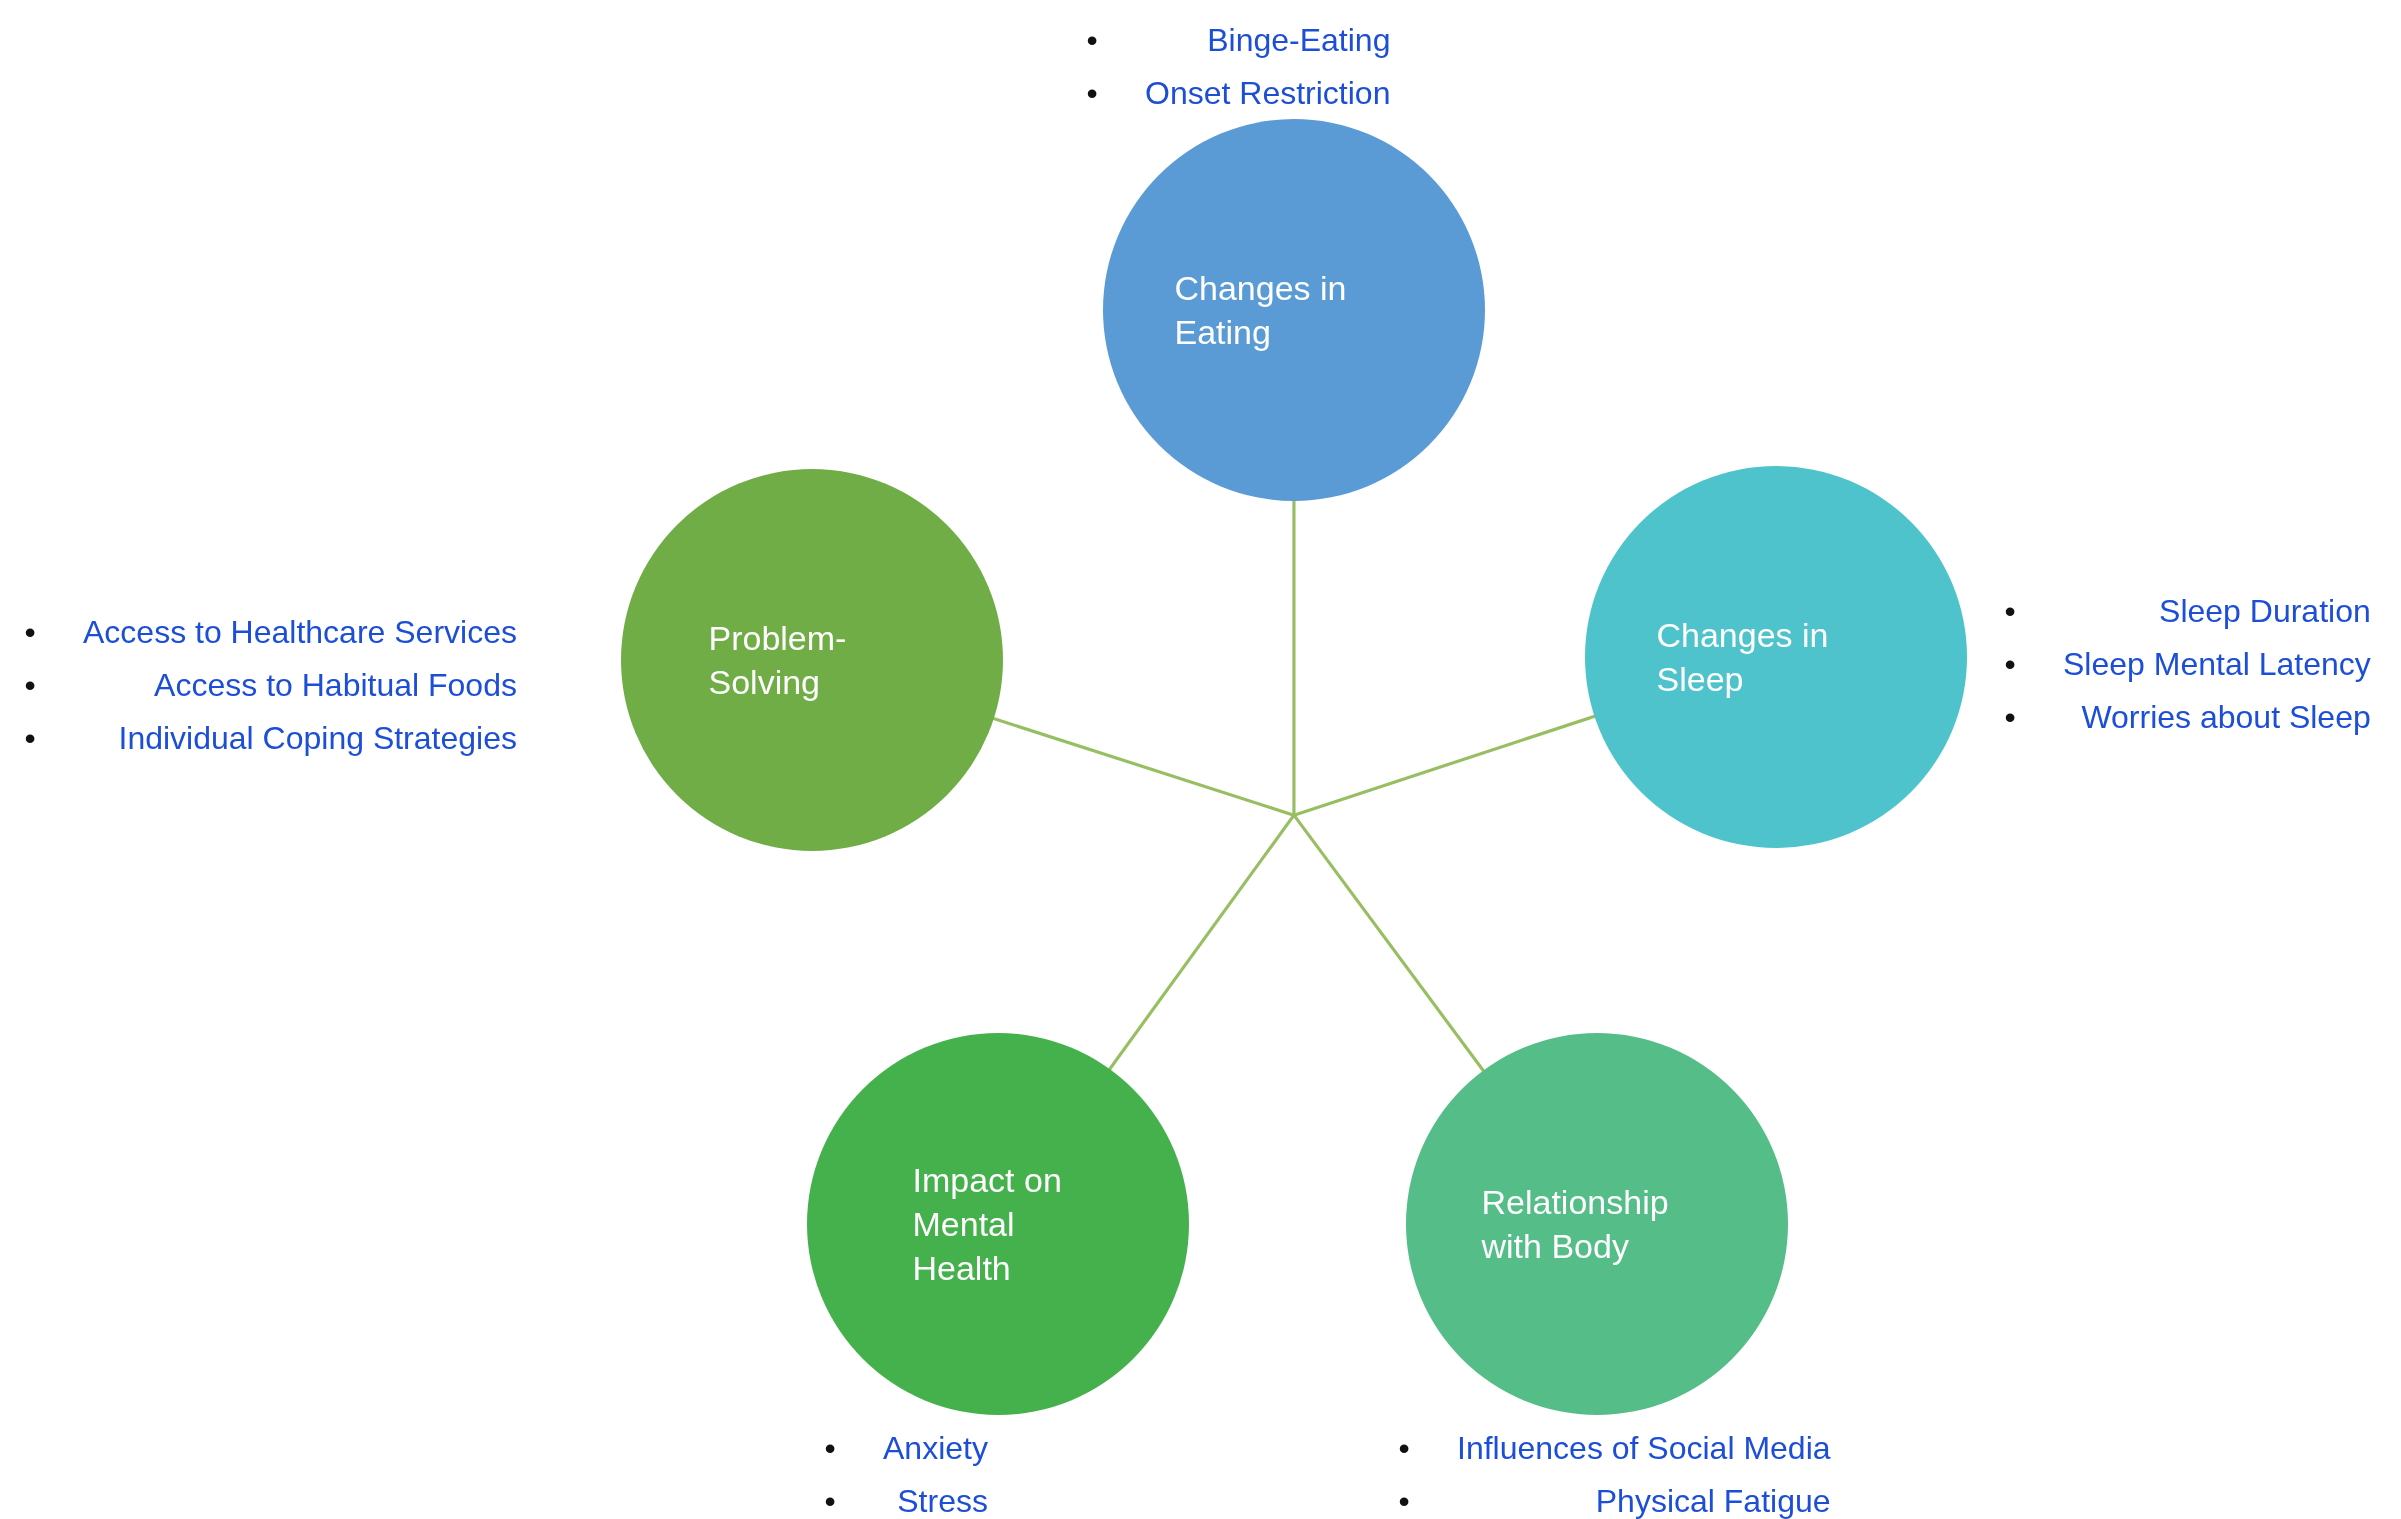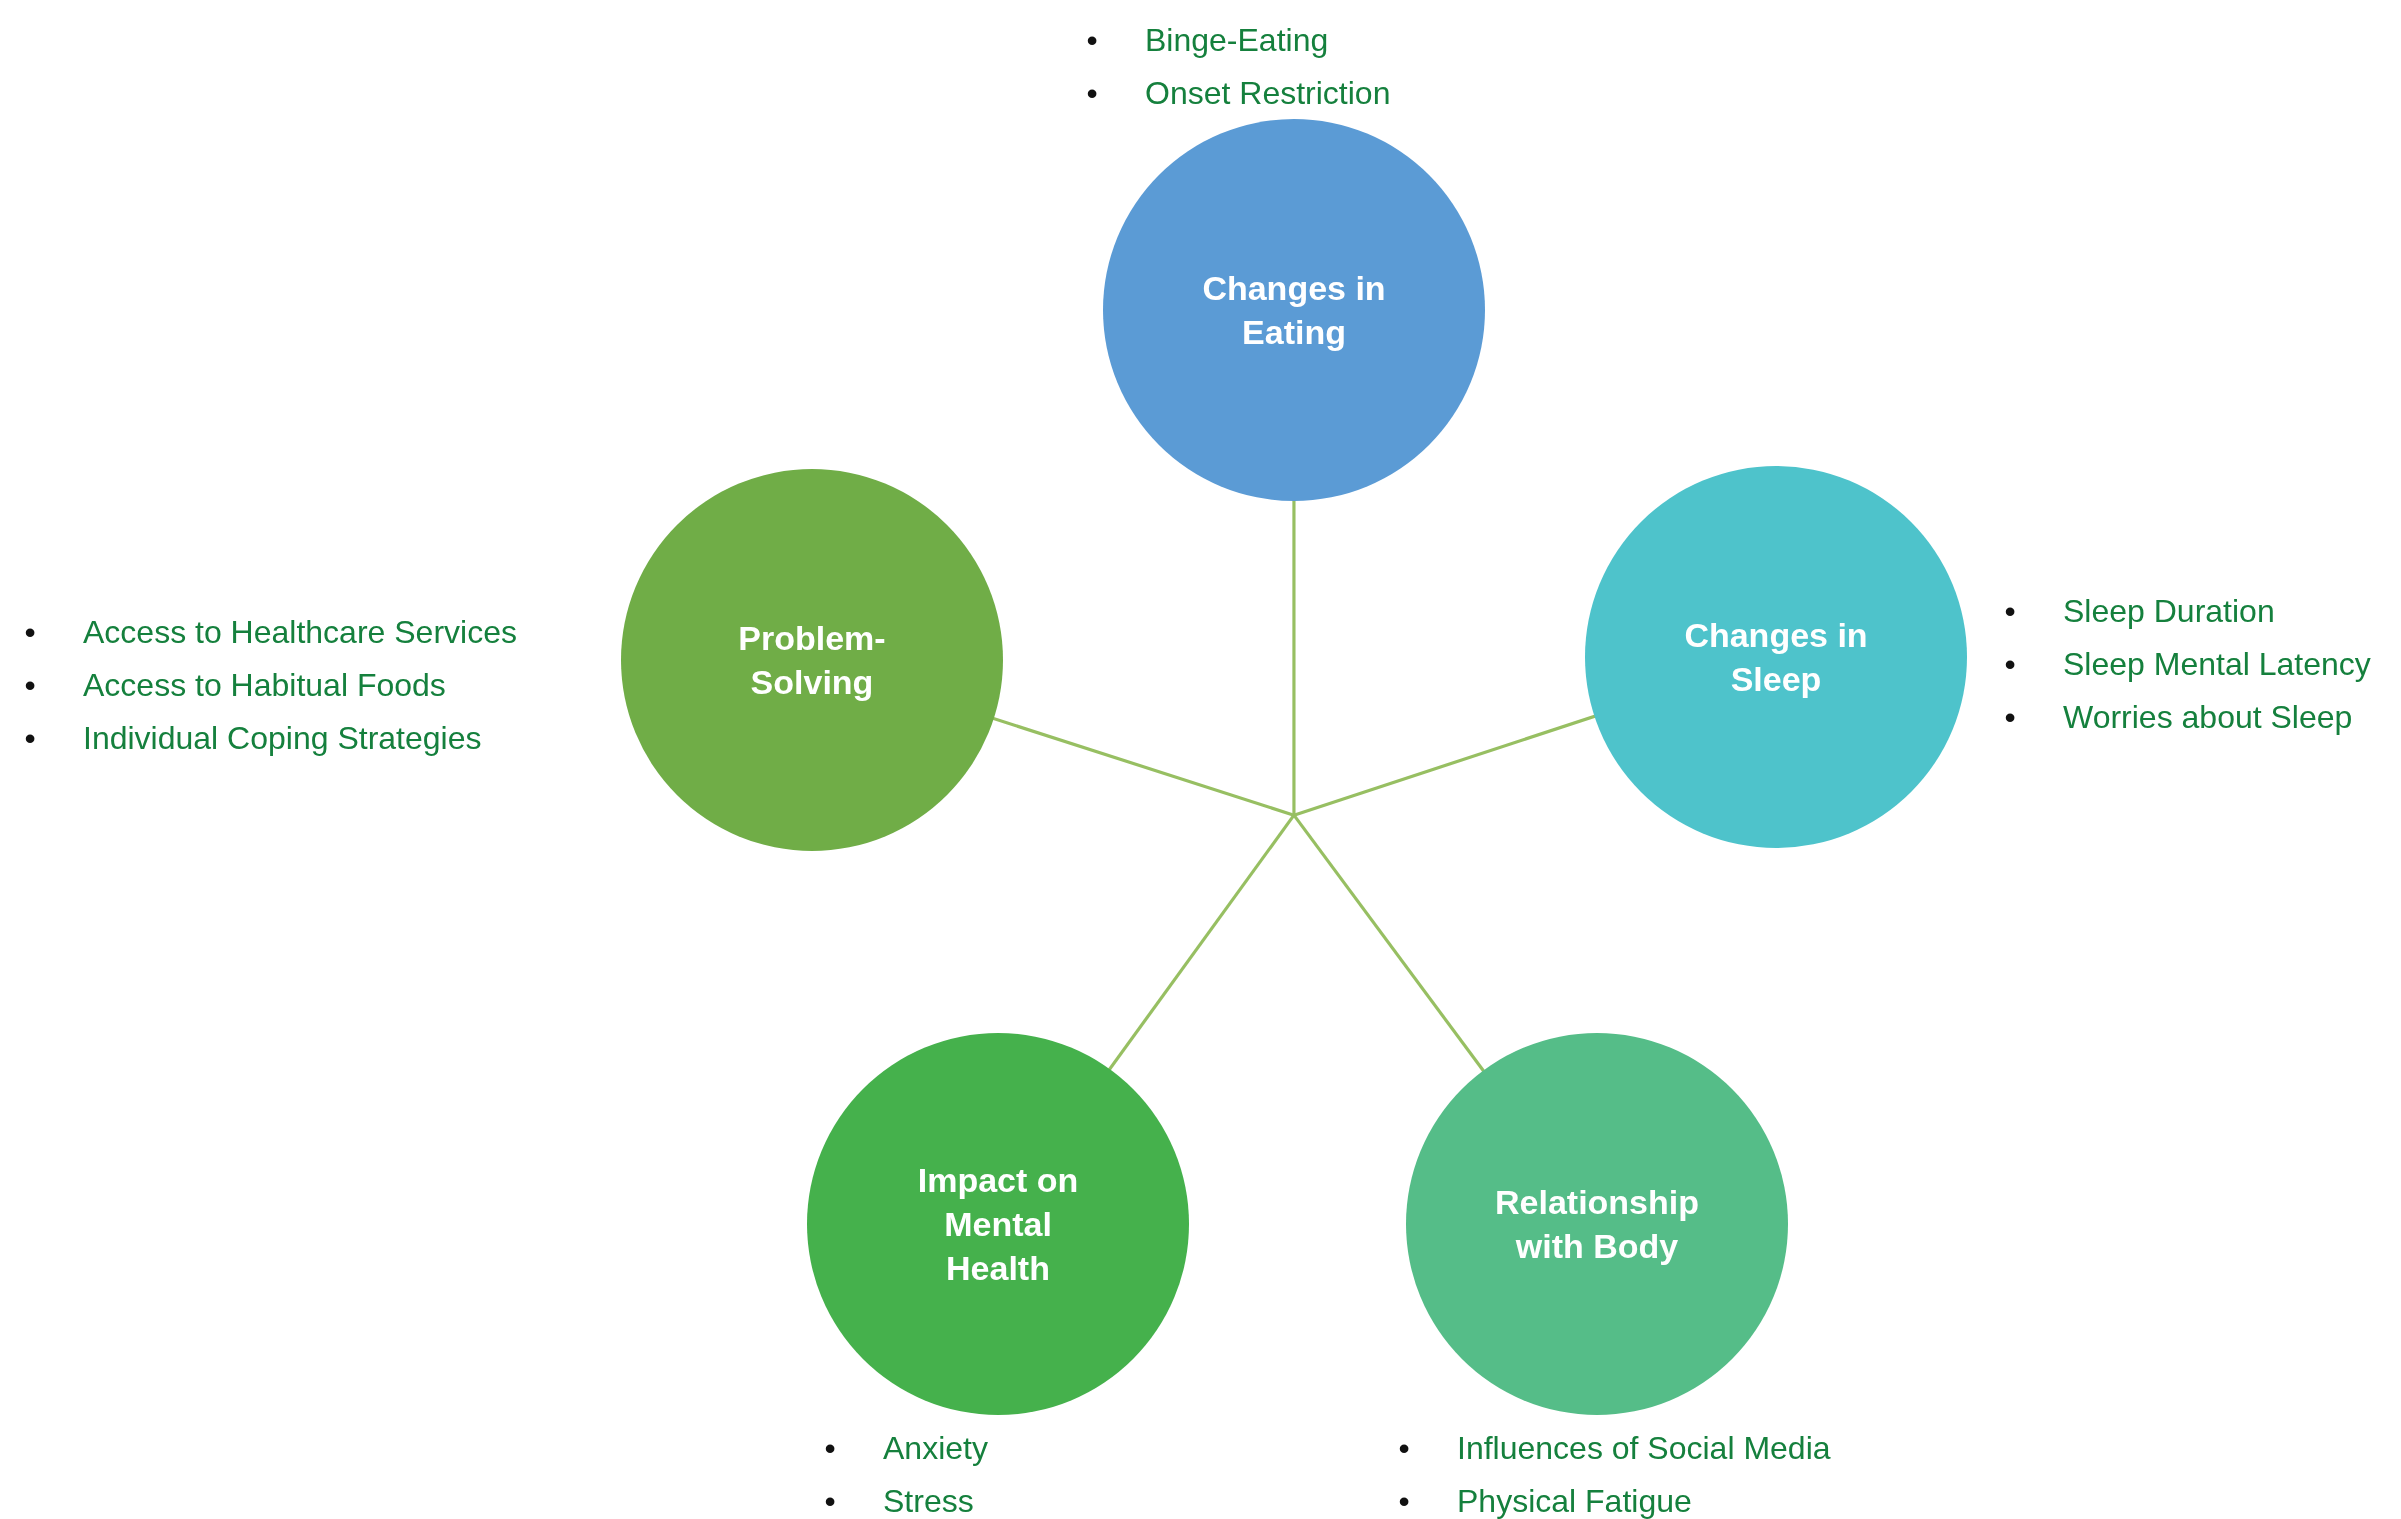--- a/index.html
+++ b/index.html
@@ -28,22 +28,21 @@
     border-radius: 50%;
     display: flex;
     align-items: center;
     justify-content: center;
     z-index: 1;
   }
   .circle .label {
     color: #ffffff;
     font-size: 34px;
     line-height: 1.3;
-    text-align: center;
-    font-weight: 700;
+    font-weight: 400;
   }
   
   .c-center  { left: 1103px; top: 624px;  }
   .c-eating  { left: 1103px; top: 119px;  }
   .c-sleep   { left: 1585px; top: 466px;  }
   .c-problem { left: 621px;  top: 469px;  }
   .c-mental  { left: 807px; top: 1033px; }
   .c-body    { left: 1406px; top: 1033px; }
 
   
@@ -55,21 +54,22 @@
   .c-body .label    { width: 231px; }
 
   .bullet-list {
     position: absolute;
     z-index: 2;
     margin: 0;
     padding: 0;
     list-style: none;
     font-size: 32px;
     line-height: 1.65;
-    color: #15803d;
+    color: #1d4ed8;
+    text-align: right;
   }
   .bullet-list li {
     position: relative;
     padding-left: 65px;
     white-space: nowrap;
   }
   .bullet-list li::before {
     content: "\2022";
     position: absolute;
     left: 6.4px;

